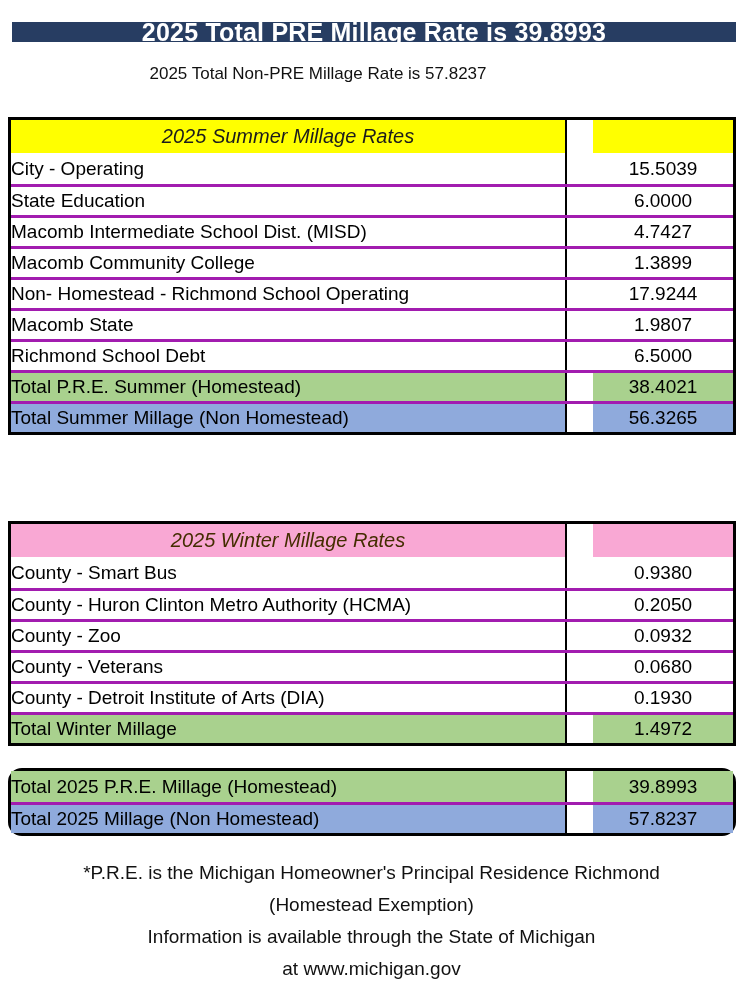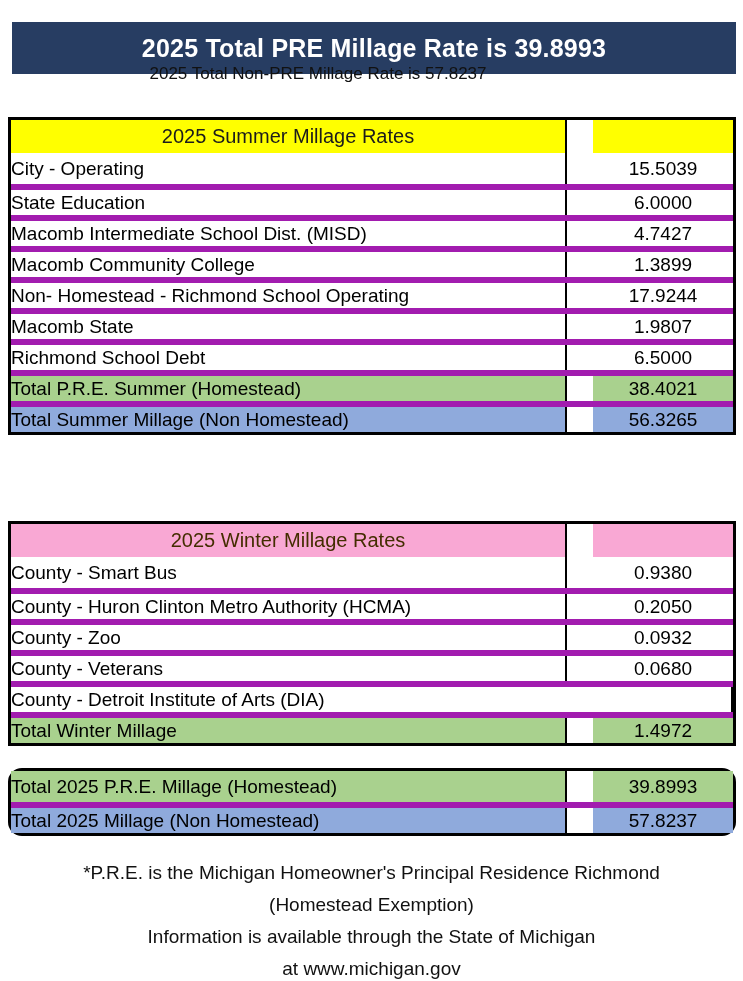--- a/index.html
+++ b/index.html
@@ -5,49 +5,49 @@
   html,body { margin:0; padding:0; }
   body {
     width:743px; height:981px;
     background:#ffffff;
     font-family:"Liberation Sans", sans-serif;
     color:#000;
   }
   .page { position:relative; width:743px; height:981px; overflow:hidden; }
 
   .banner {
-    position:absolute; left:12px; top:22px; width:724px; height:52px;
+    position:absolute; left:12px; top:22px; width:724px; height:20px;
     background:#273d62;
     color:#ffffff; font-weight:bold; font-size:25px;
     display:flex; align-items:center; justify-content:center;
     letter-spacing:0.2px;
   }
   .subtitle {
     position:absolute; left:0; top:64px; width:636px;
     text-align:center; font-size:17px; color:#111;
   }
 
   .tbl {
     position:absolute; left:8px; width:728px;
     border:3px solid #000; box-sizing:border-box;
     background:#fff;
   }
   .tbl-summer { top:117px; }
   .tbl-winter { top:521px; }
   .tbl-grand  { top:768px;border-radius:14px; }
 
   .trow { display:flex; height:31px; box-sizing:border-box; }
-  .trow + .trow { border-top:6px solid #a21caf; }
+  .trow + .trow { border-top:3px solid #a21caf; }
   .thead { height:33px; }
 
   .cell { display:flex; align-items:center; font-size:19px; box-sizing:border-box; }
   .cell.label { flex:1; border-right:2px solid #000; }
   .cell.value { width:140px; justify-content:center; padding-left:0;margin-left:26px; }
 
-  .thead .cell.label { justify-content:center; padding-left:0; font-size:20px; }
+  .thead .cell.label { justify-content:center; padding-left:0; font-size:20px;font-style:italic; }
 
   .tbl-summer .thead .cell { background:#ffff00; color:#1c1c1c; }
   .tbl-winter .thead .cell { background:#f9a8d4; color:#442d00; }
 
   .trow.green .cell { background:#a9d18e; }
   .trow.blue  .cell { background:#8faadc; }
 
   .footer {
     position:absolute; left:0; top:857px; width:743px;
     text-align:center; font-size:19px; line-height:32px; color:#111;
@@ -124,20 +124,21 @@
         <div class="trow">
           <div class="cell label">County - Zoo</div>
           <div class="cell value">0.0932</div>
         </div>
         <div class="trow">
           <div class="cell label">County - Veterans</div>
           <div class="cell value">0.0680</div>
         </div>
         <div class="trow">
           <div class="cell label">County - Detroit Institute of Arts (DIA)</div>
+          <div class="cell value">0.1930</div>
         </div>
         <div class="trow green">
           <div class="cell label">Total Winter Millage</div>
           <div class="cell value">1.4972</div>
         </div>
       </div>
   </div>
 
   <div class="tbl tbl-grand">
     <div>

